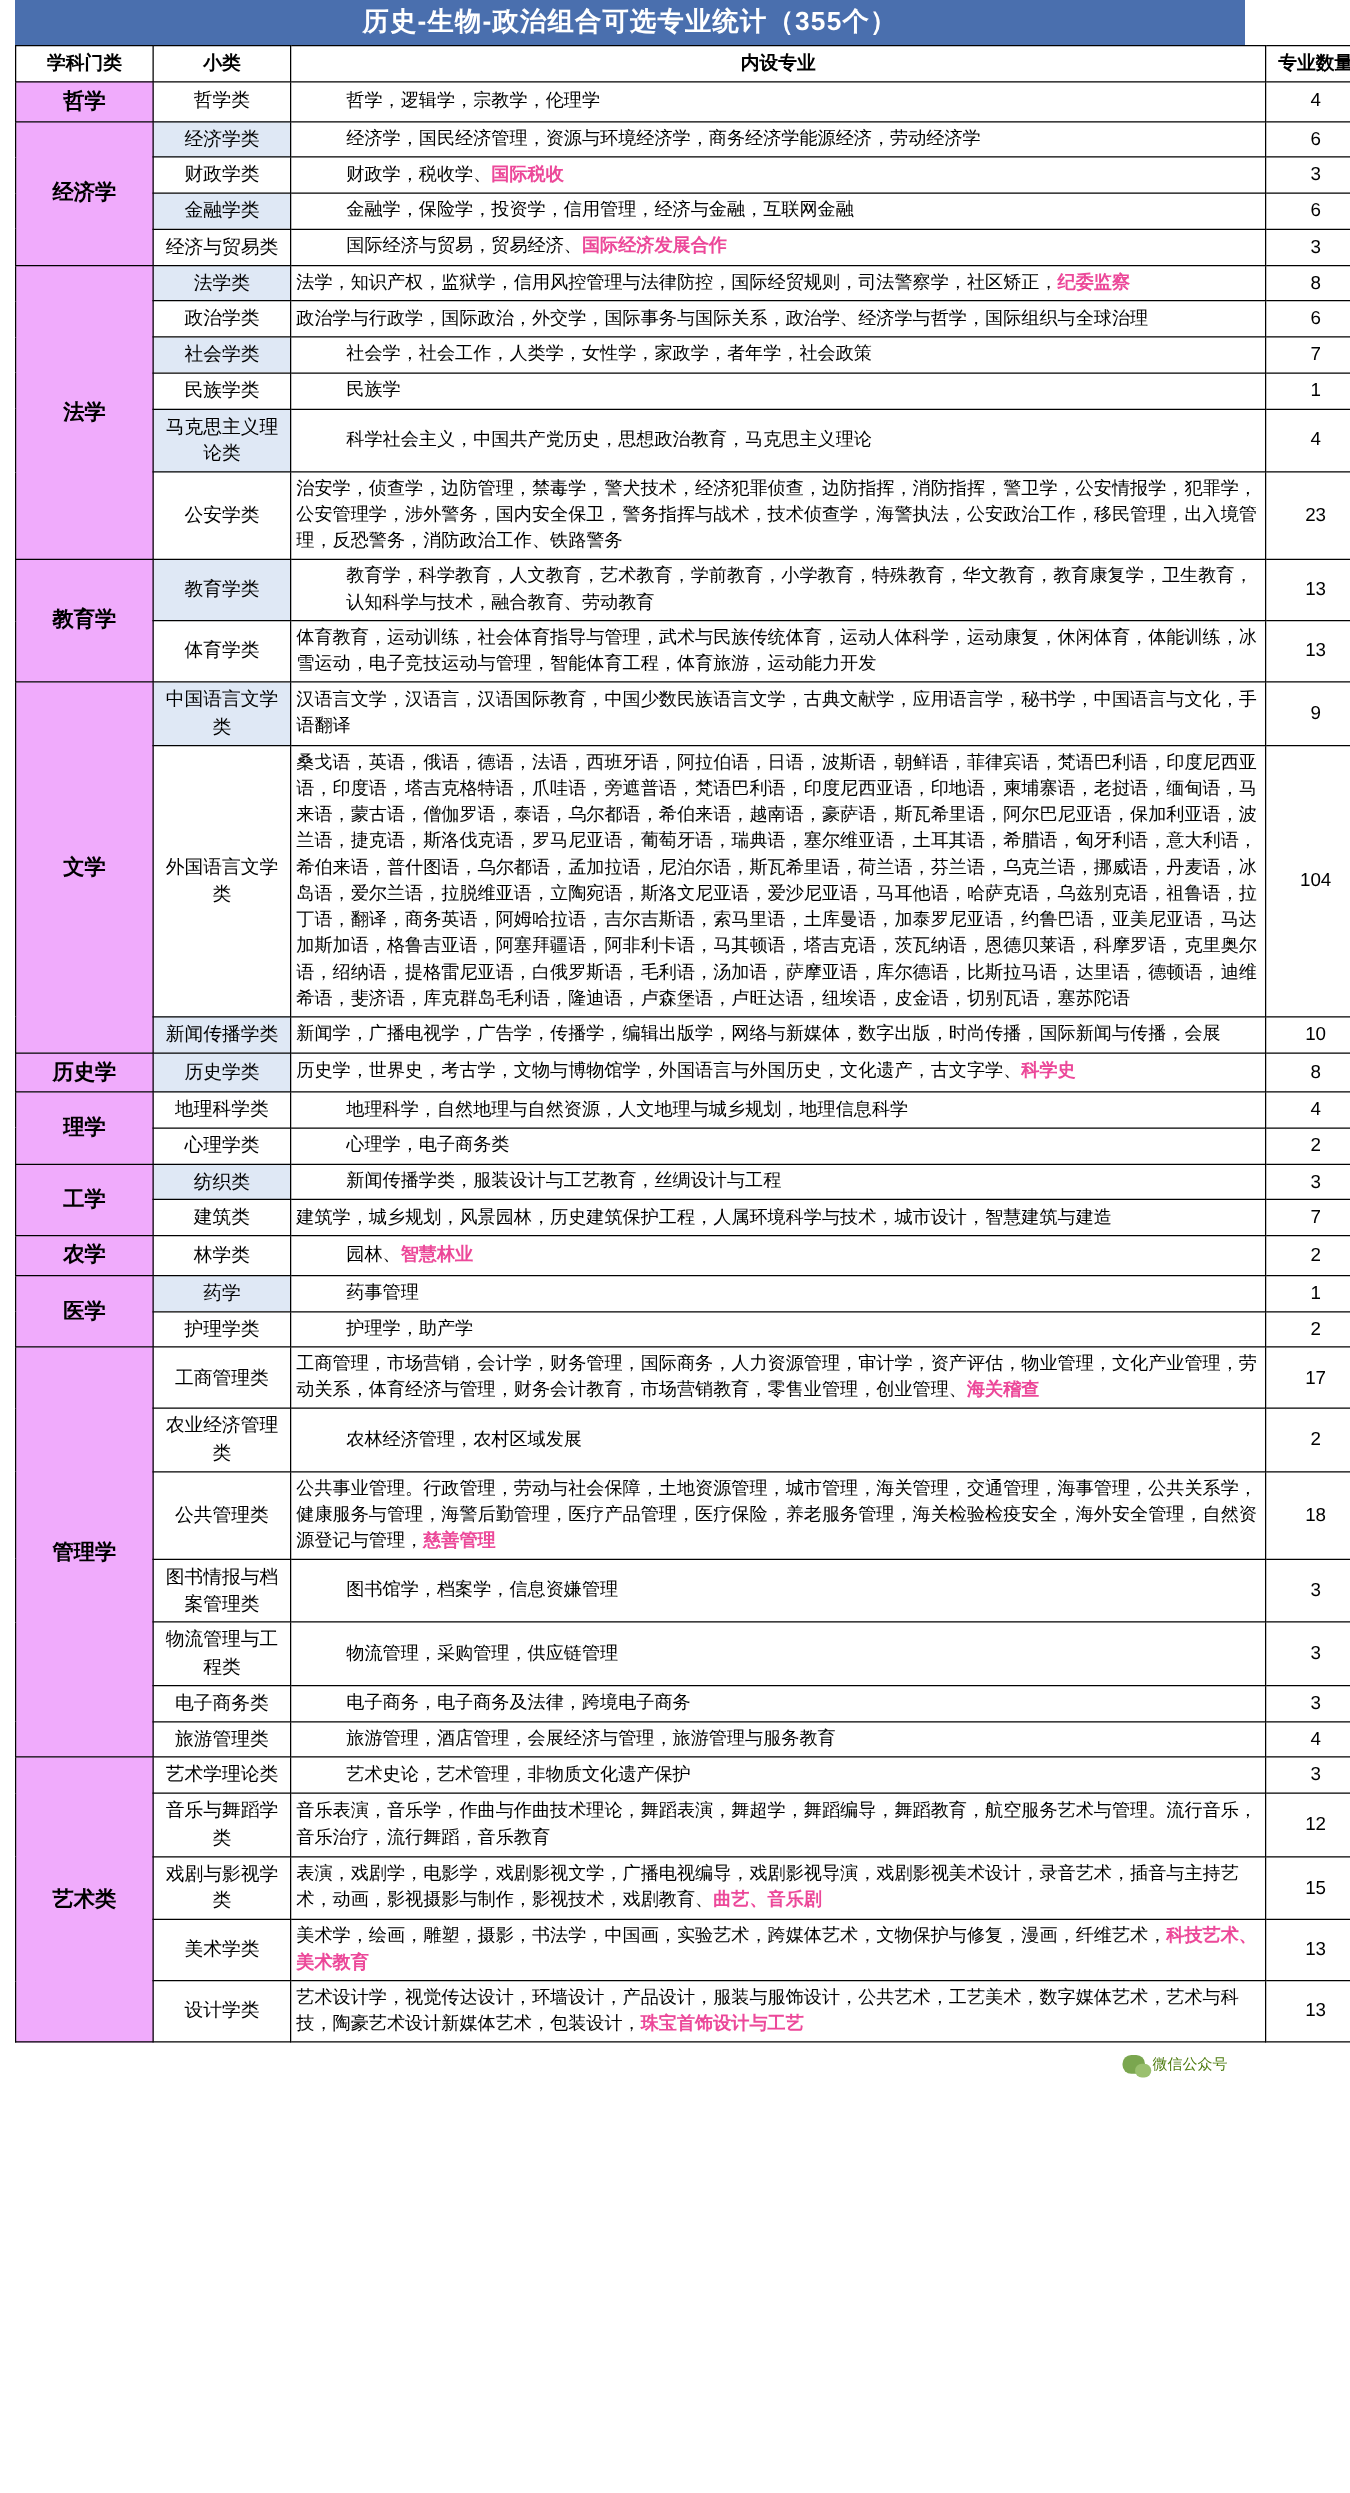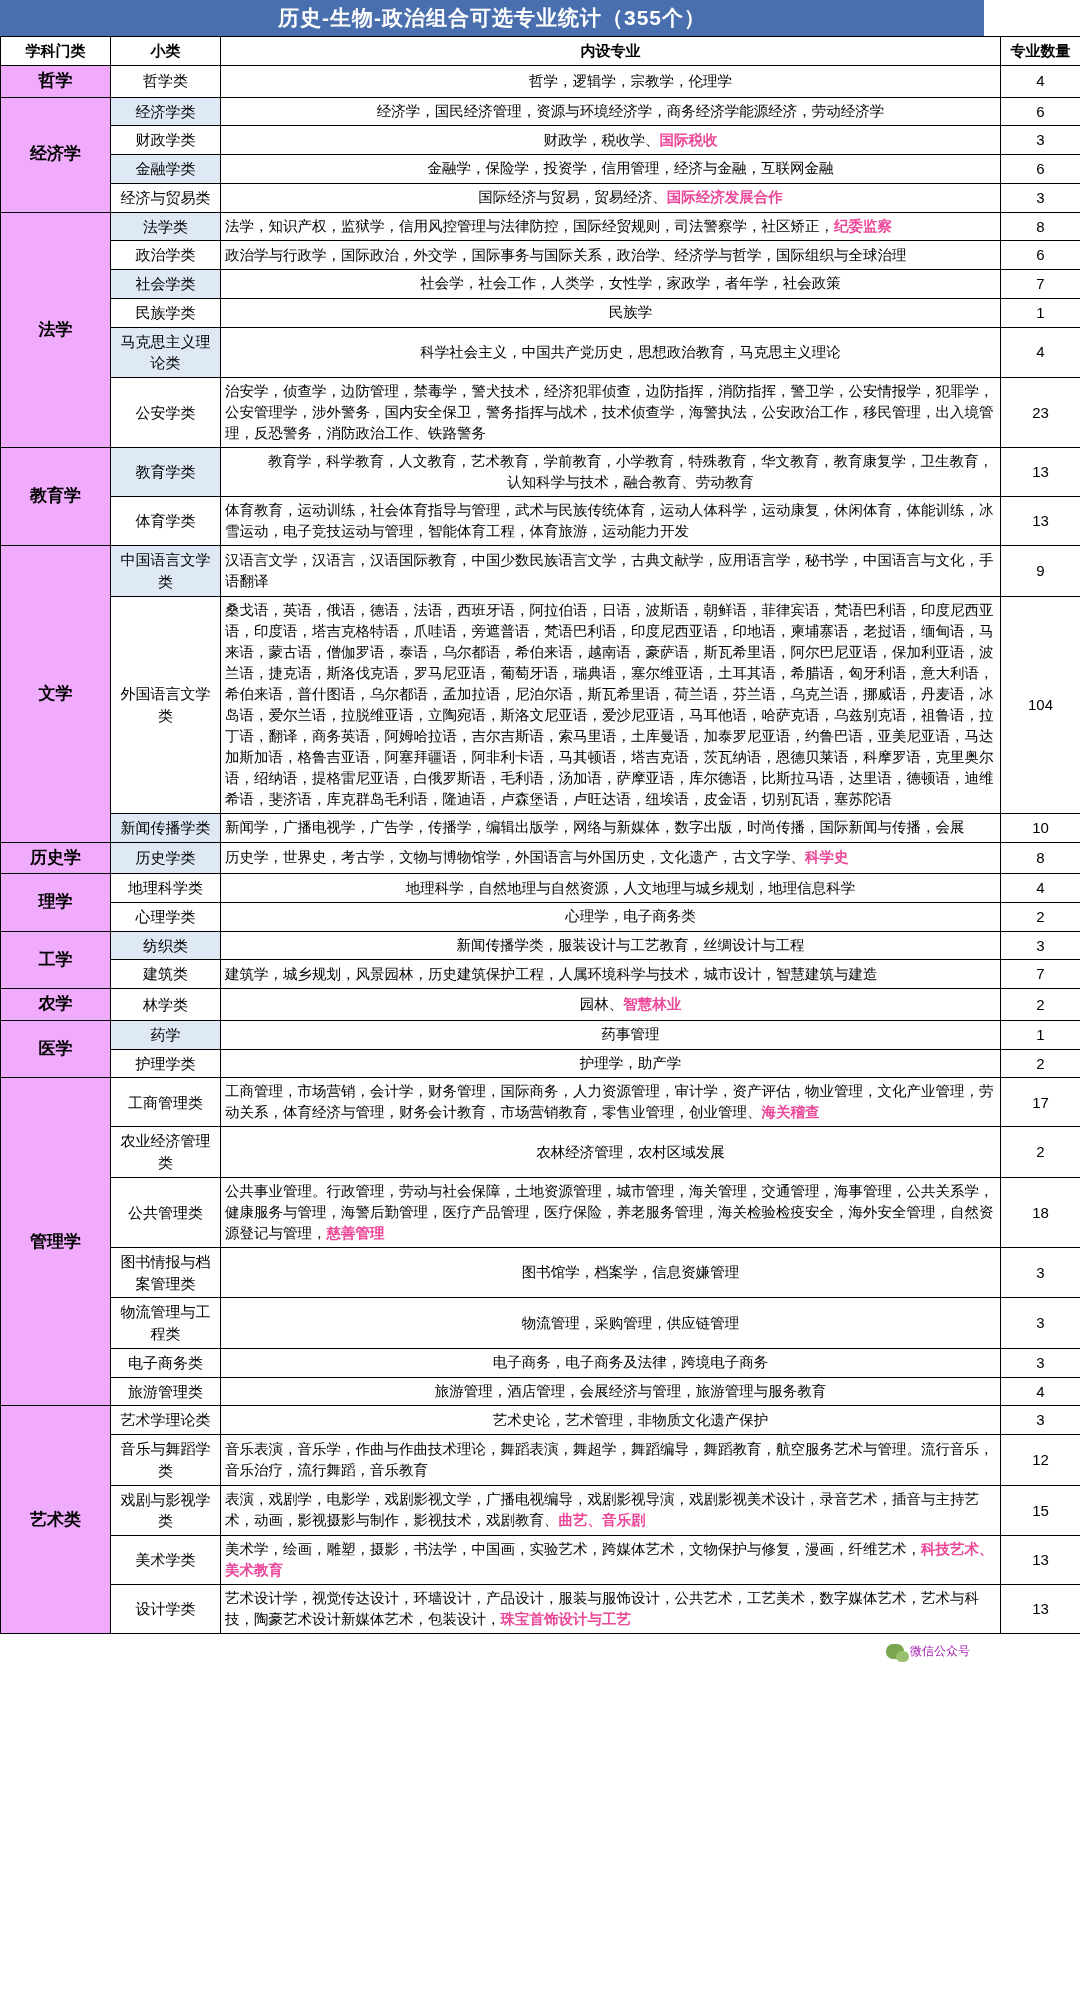--- a/index.html
+++ b/index.html
@@ -8,20 +8,21 @@
     background: #ffffff;
   }
   body {
     width: 1080px;
     font-family: "Liberation Sans", "DejaVu Sans", sans-serif;
     color: #000000;
   }
   #page {
     width: 984px;
     position: relative;
+    margin-left: 12px;
   }
   .title-bar {
     background: #4a6fae;
     color: #ffffff;
     text-align: center;
     font-size: 21px;
     font-weight: bold;
     letter-spacing: 1px;
     padding: 5px 0 6px 0;
     line-height: 1.2;
@@ -62,39 +63,39 @@
     background: #ffffff;
   }
   td.sub.alt {
     background: #dfe8f5;
   }
   td.majors {
     text-align: left;
     font-size: 14.5px;
   }
   td.majors.center {
-    text-align: center;
+    text-align: left;
     padding-left: 44px;
   }
   td.count {
     text-align: center;
     font-size: 15px;
   }
   .hl {
     color: #ec4899;
     font-weight: bold;
   }
   .footer {
     height: 34px;
     display: flex;
     align-items: center;
     justify-content: flex-end;
     padding-right: 14px;
     font-size: 12px;
-    color: #a21caf;
+    color: #4d7c0f;
     gap: 6px;
   }
   .wechat-icon {
     width: 18px;
     height: 15px;
     background: #7aa64f;
     border-radius: 7px;
     position: relative;
     display: inline-block;
   }

